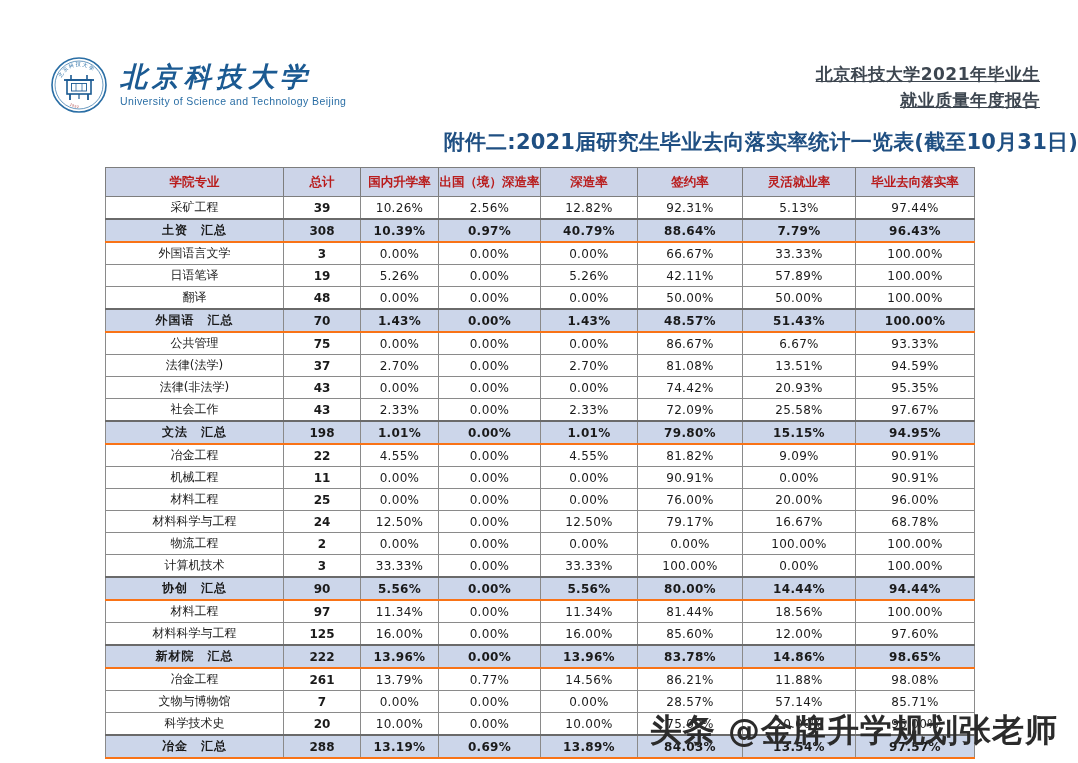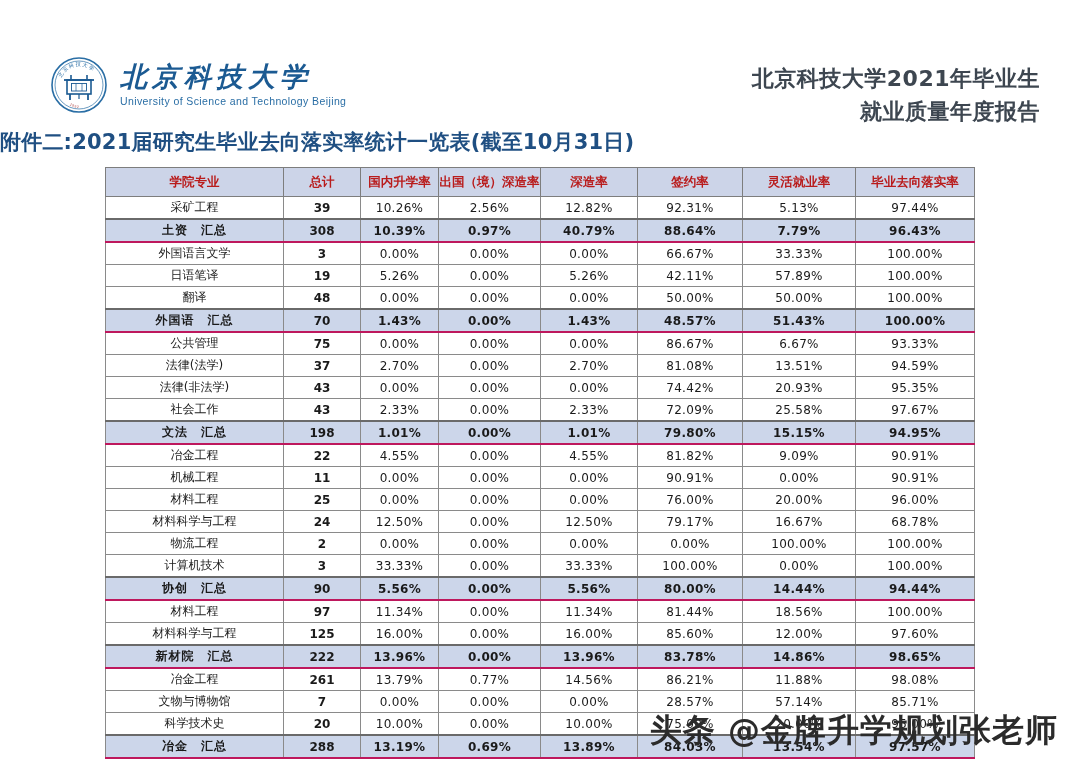--- a/index.html
+++ b/index.html
@@ -30,29 +30,30 @@
     white-space:nowrap;
   }
   .brand-en{
     font-size:10.5px;color:#2a6ea5;letter-spacing:.4px;
     margin-top:6px;white-space:nowrap;text-align:right;
   }
   .report-title{
     position:absolute;right:38px;top:62px;
     text-align:right;
     font-family:"DejaVu Sans","Liberation Sans",sans-serif;
-    font-size:22px;font-weight:bold;color:#3d4650;
+    font-size:17px;font-weight:bold;color:#3d4650;
     line-height:1.5;letter-spacing:.5px;
     white-space:nowrap;
+    text-decoration:underline;
   }
 
   
   .page-title{
     position:absolute;left:0;top:128px;width:1078px;
-    text-align:left;
+    text-align:right;
     font-family:"DejaVu Sans","Liberation Sans",sans-serif;
     font-size:21px;font-weight:bold;color:#1f4f82;
     letter-spacing:.2px;
   }
 
   
   .table-wrap{
     position:absolute;left:105px;top:167px;width:869px;
   }
   table.stat{
@@ -78,21 +79,21 @@
     font-size:12.5px;
     height:28px;
     border:1px solid #7d7d7d;
     color:#b91c1c;
   }
   tr.data td{background:#ffffff;}
   tr.summary td{
     background:#ccd6ea;
     font-weight:bold;
     border-top:2px solid #6a6a6a;
-    border-bottom:2px solid #be185d;
+    border-bottom:2px solid #f97316;
   }
   tr.summary td.name{letter-spacing:1px;}
   td.name{font-size:12.5px;}
   td.total{font-weight:bold;font-size:12.5px;}
   td.pct{font-family:"DejaVu Sans","Liberation Sans",sans-serif;font-size:12px;letter-spacing:.3px;}
 
   
 
   
   .watermark{

